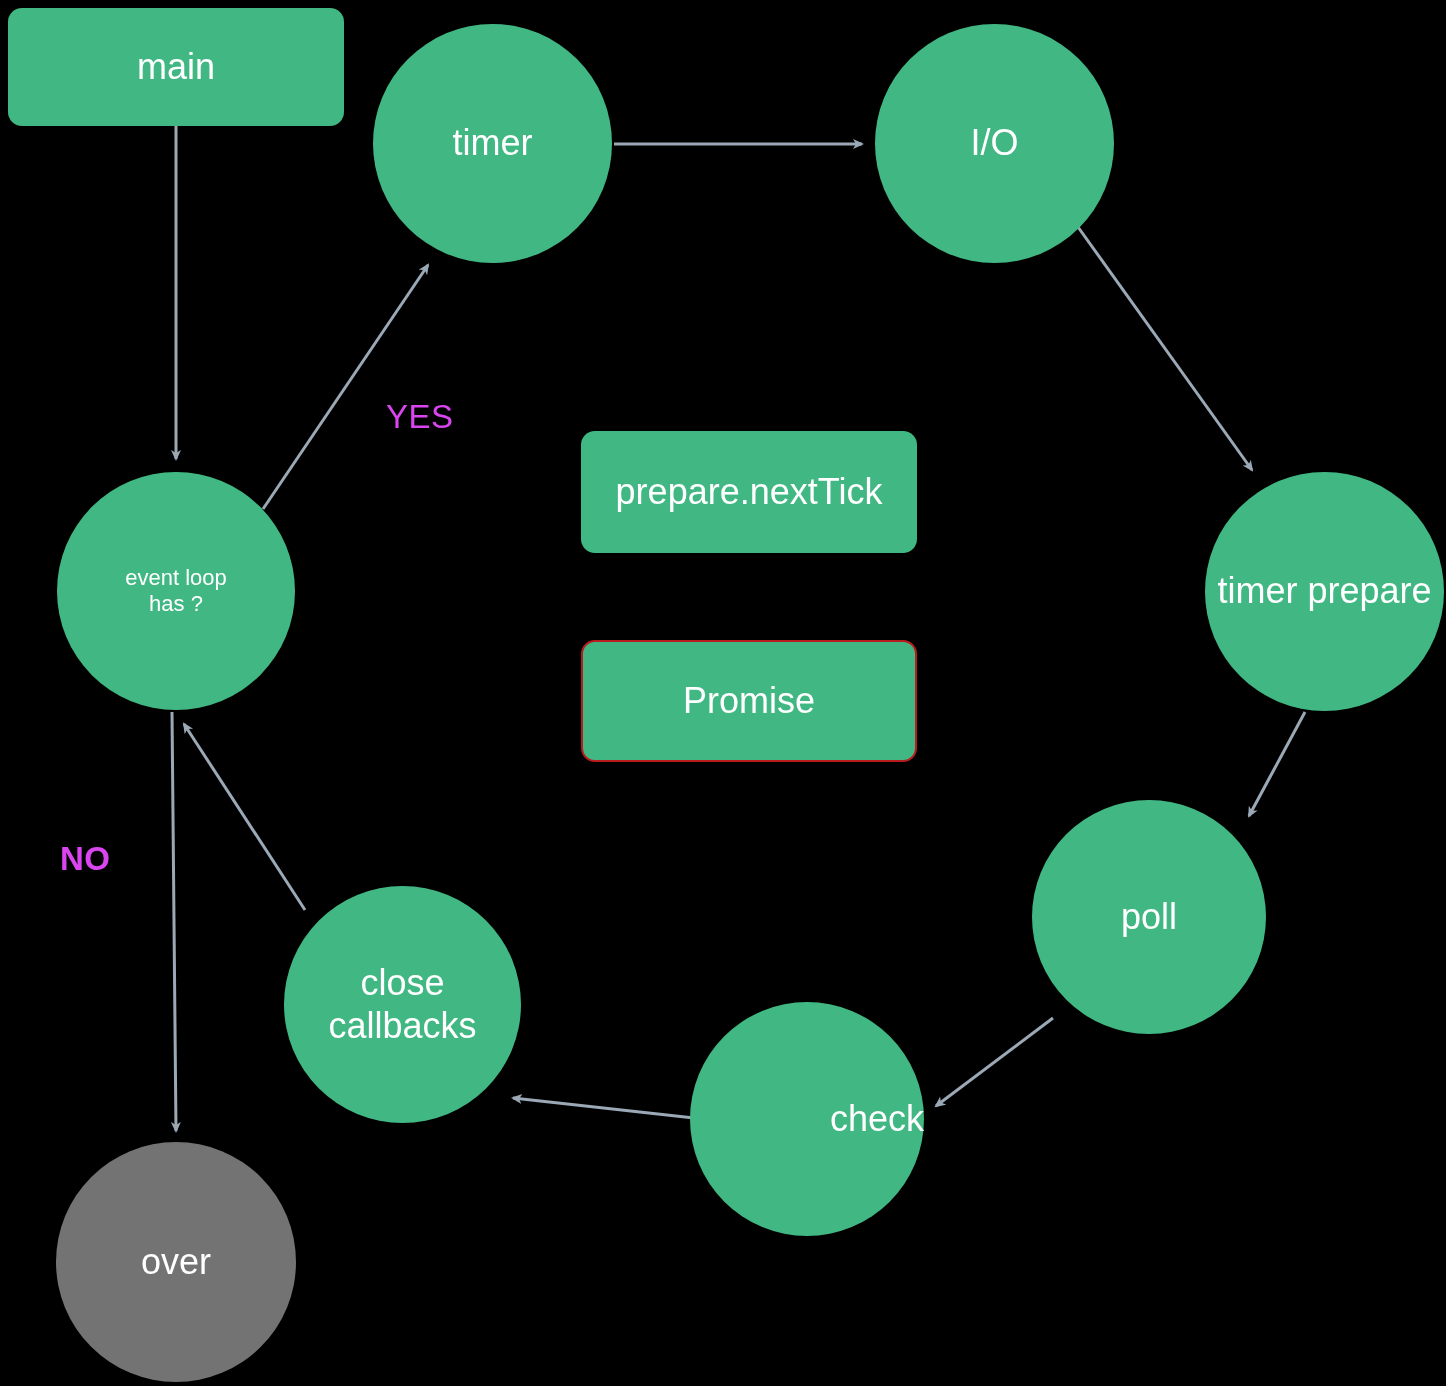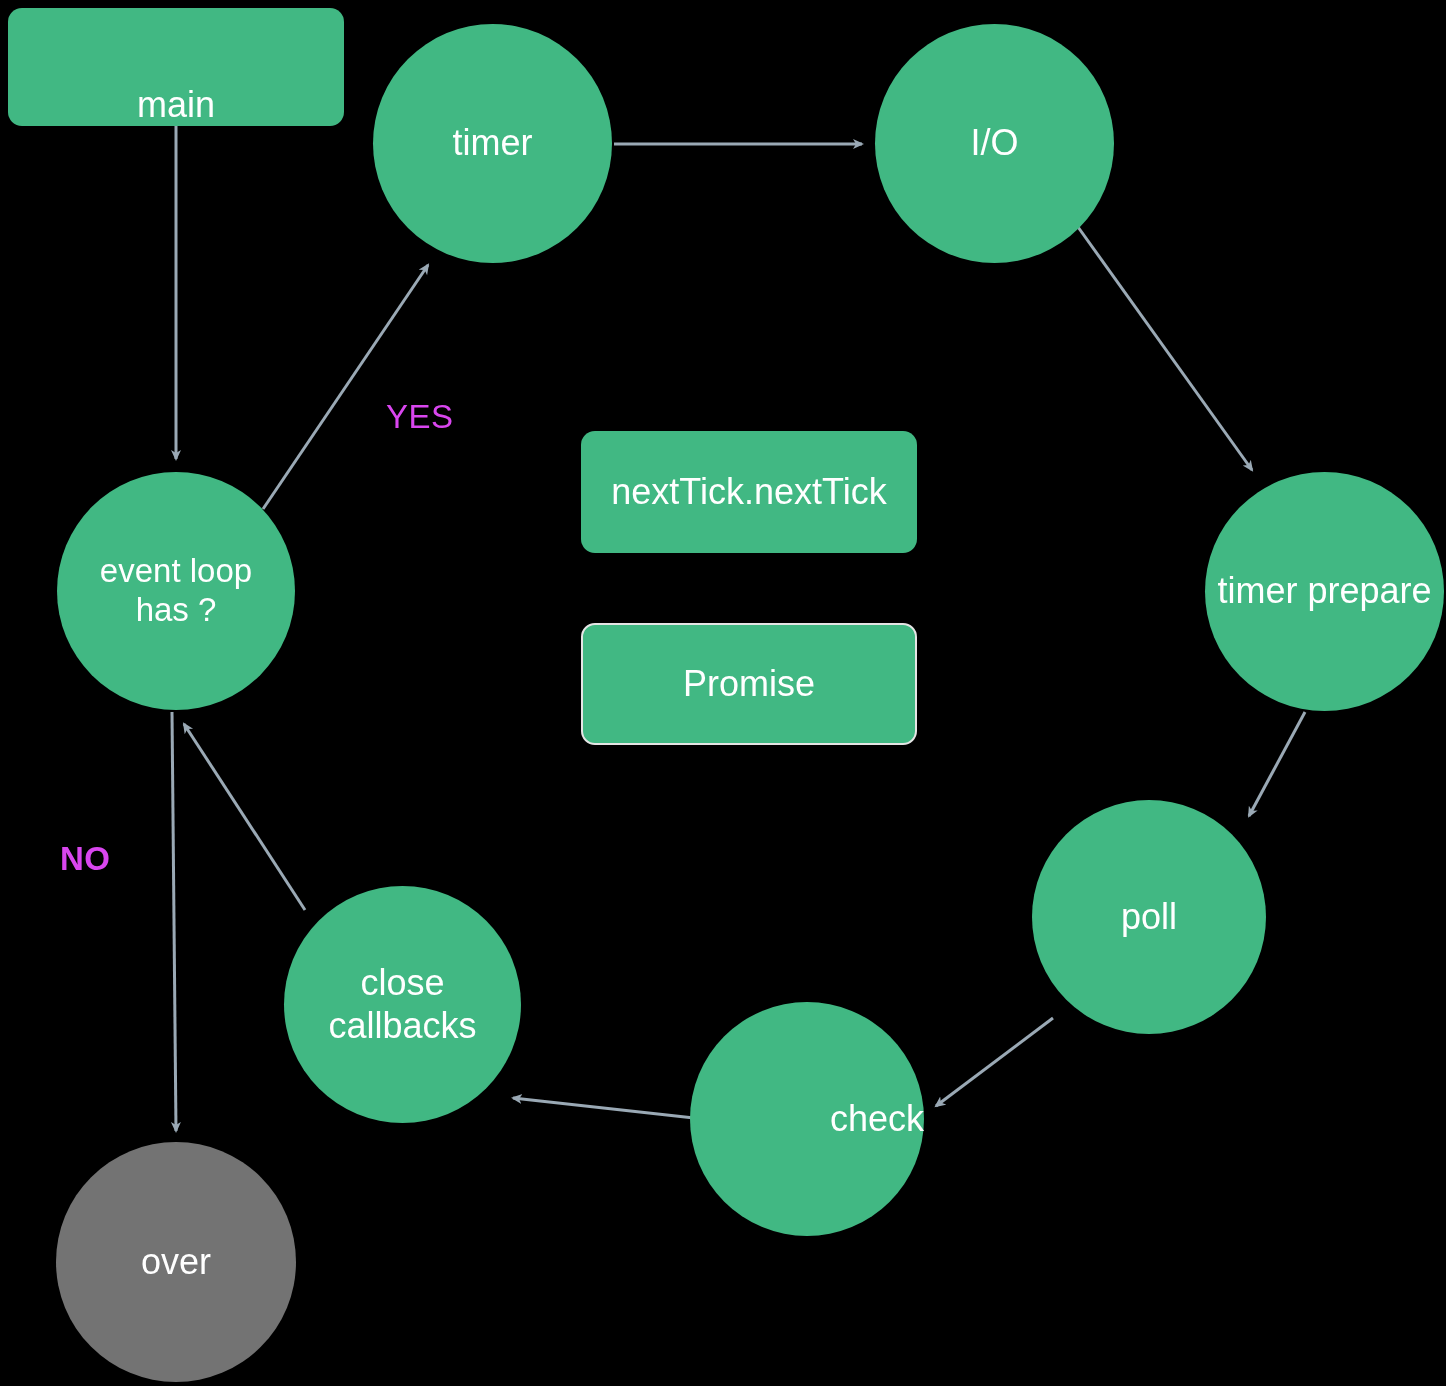--- a/index.html
+++ b/index.html
@@ -39,21 +39,22 @@
     background: #41b883;
   }
   .node.circle.terminal {
     background: #737373;
   }
   .node.rounded-box {
     border-radius: 14px;
     background: #41b883;
   }
   .node.rounded-box.bordered {
-    border: 2px solid #e5e5e5;
+    border: 2px solid #b91c1c;
+    margin-top: 17px;
   }
   .edge-label {
     position: absolute;
     color: #d946ef;
     font-size: 33px;
     letter-spacing: 0.5px;
     white-space: nowrap;
   }
 </style>
 </head>
@@ -98,21 +99,21 @@
 
     <g>
       <path d="M 305 910 L 184 724" stroke="#9aa9b5" stroke-width="3" fill="none" marker-end="url(#arrowhead)"></path>
     </g>
 
     <g>
       <path d="M 172 712 L 176 1131" stroke="#9aa9b5" stroke-width="3" fill="none" marker-end="url(#arrowhead)"></path>
     </g>
   </svg>
 
-  <div class="node rounded-box" style="left:8px; top:8px; width:336px; height:118px; font-size:36px;align-items:flex-end;">
+  <div class="node rounded-box" style="left:8px; top:8px; width:336px; height:118px; font-size:36px;">
     <span>main</span>
   </div>
 
   <div class="node circle" style="left:373px; top:24px; width:239px; height:239px; font-size:36px;">
     <span>timer</span>
   </div>
 
   <div class="node circle" style="left:875px; top:24px; width:239px; height:239px; font-size:36px;">
     <span>I/O</span>
   </div>
@@ -127,31 +128,31 @@
 
   <div class="node circle" style="left:690px; top:1002px; width:234px; height:234px; font-size:36px;justify-content:flex-end;">
     <span>check</span>
   </div>
 
   <div class="node circle" style="left:284px; top:886px; width:237px; height:237px; font-size:36px;">
     <span>close
 callbacks</span>
   </div>
 
-  <div class="node circle" style="left:57px; top:472px; width:238px; height:238px; font-size:33px;">
+  <div class="node circle" style="left:57px; top:472px; width:238px; height:238px; font-size:22px;">
     <span>event loop
 has ?</span>
   </div>
 
   <div class="node circle terminal" style="left:56px; top:1142px; width:240px; height:240px; font-size:36px;">
     <span>over</span>
   </div>
 
   <div class="node rounded-box" style="left:581px; top:431px; width:336px; height:122px; font-size:36px;">
-    <span>nextTick.nextTick</span>
+    <span>prepare.nextTick</span>
   </div>
 
   <div class="node rounded-box bordered" style="left:581px; top:623px; width:336px; height:122px; font-size:36px;">
     <span>Promise</span>
   </div>
 
   <div class="edge-label" style="left:386px; top:398px;">YES</div>
 
   <div class="edge-label" style="left:60px; top:840px;font-weight:bold;">NO</div>
 

